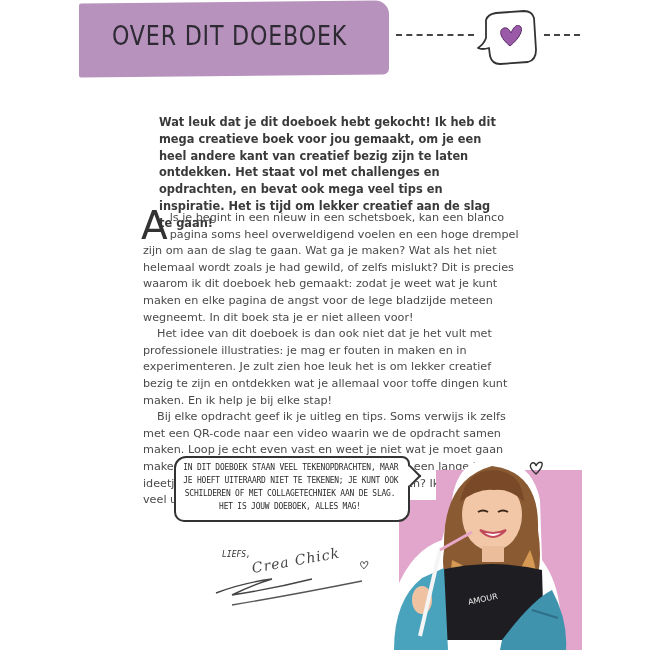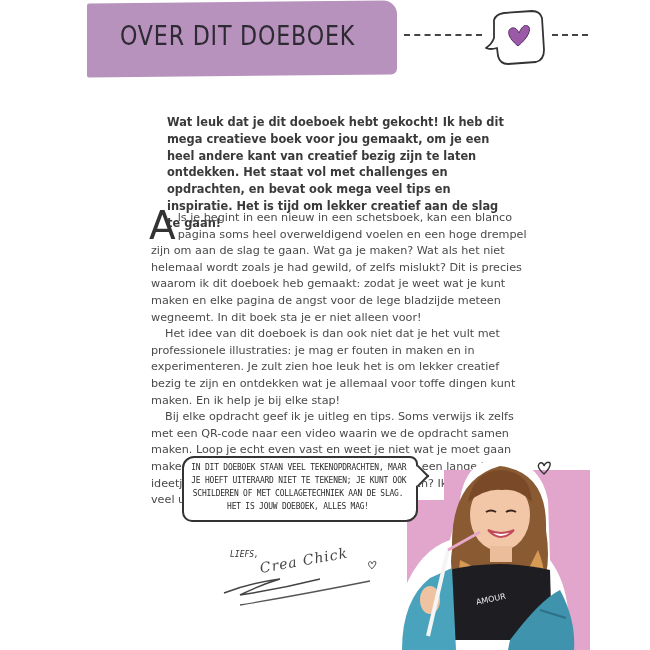--- a/index.html
+++ b/index.html
@@ -2,21 +2,21 @@
 <html><head>
   <meta charset="utf-8">
   <style>
     html, body { margin: 0; padding: 0; }
     body {
       width: 650px; height: 650px; position: relative; overflow: hidden;
       background: #ffffff;
       font-family: "DejaVu Sans", sans-serif;
       color: #3a3a3a;
     }
-    .page { position: absolute; left: 12px; top: 0; width: 638px; height: 650px; }
+    .page { position: absolute; left: 4px; top: 0; width: 638px; height: 650px; }
 
     
     .banner {
       position: absolute; left: 75px; top: 2px; width: 310px; height: 74px;
       background: #b792bd;
       border-radius: 2px 14px 6px 2px;
       transform: skewY(-0.6deg);
     }
     .banner-title {
       position: absolute; left: 108px; top: 20px;

